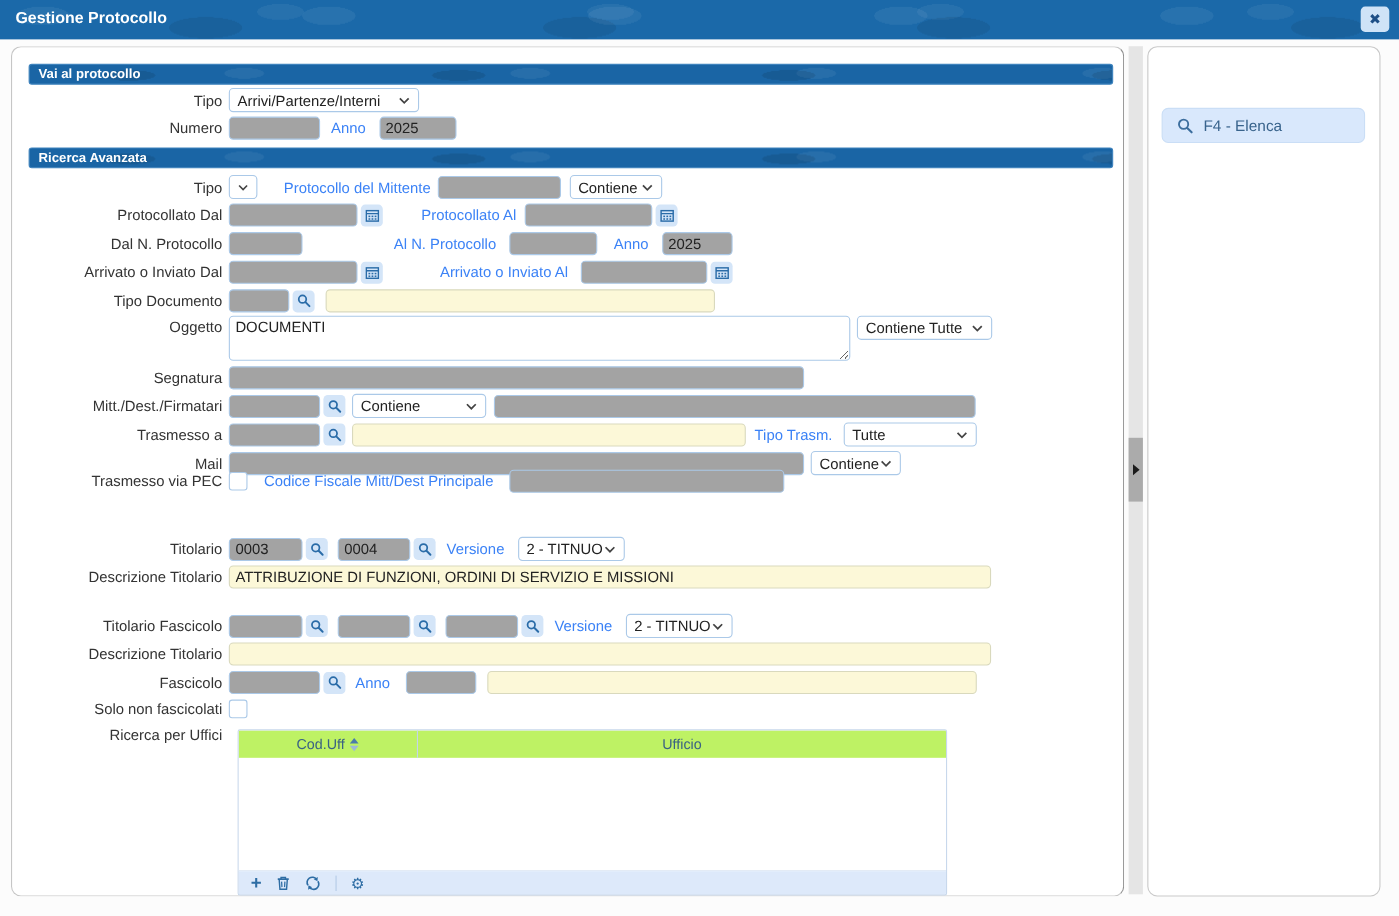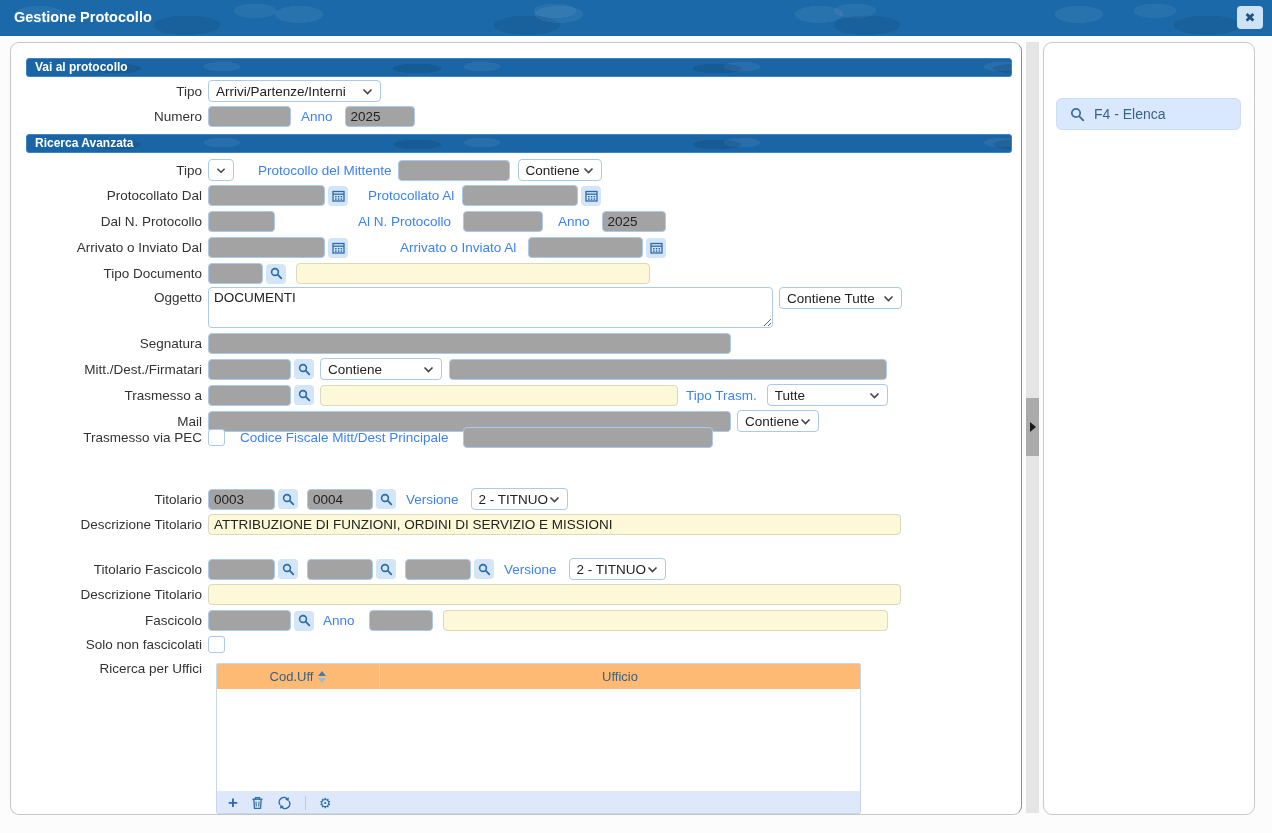--- a/index.html
+++ b/index.html
@@ -60,21 +60,21 @@
     display:flex; align-items:center; justify-content:space-between; padding:0 7px;
     font-size:13.5px; color:#222; cursor:pointer; flex-shrink:0; }
   .cb { width:17px; height:17px; border:1px solid #abc9e8; border-radius:3px;
     background:#fff; flex-shrink:0; cursor:pointer; }
   textarea.ta { width:565px; height:41px; border:1px solid #abc9e8; border-radius:4px;
     font-family:inherit; font-size:13.5px; color:#222; padding:2px 5px; resize:both; outline:none; }
 
   
   .utable { position:absolute; left:205px; top:620px; width:645px; height:151px;
     border:1px solid #c8d8ec; border-radius:2px; background:#fff; overflow:hidden; }
-  .uthead { display:flex; height:25px; background:#fdba74; color:#3a6283; font-size:13px; }
+  .uthead { display:flex; height:25px; background:#bef264; color:#3a6283; font-size:13px; }
   .uth { display:flex; align-items:center; justify-content:center; gap:5px; }
   .uth1 { width:163px; border-right:1px solid #c3d5ea; }
   .uth2 { flex:1; }
   .utbody { height:103px; background:#fff; border-bottom:1px solid #e0e9f4; }
   .utfoot { display:flex; align-items:center; height:22px; background:#dde9fa; padding-left:11px; gap:13px; }
   .tool { color:#2e6da4; display:flex; align-items:center; cursor:pointer; }
   .vsep { width:1px; height:14px; background:#b4cbe6; }
 
   .sorter { display:flex; flex-direction:column; line-height:0; }
   .tri-up { width:0;height:0;border-left:4px solid transparent;border-right:4px solid transparent;
@@ -144,21 +144,21 @@
             <rect x="1" y="1.5" width="11" height="9.5" fill="none" stroke="#2a6ca8" stroke-width="1.3"></rect>
             <line x1="1" y1="4.2" x2="12" y2="4.2" stroke="#2a6ca8" stroke-width="1.3"></line>
             <rect x="3" y="6" width="1.6" height="1.4" fill="#2a6ca8"></rect>
             <rect x="5.8" y="6" width="1.6" height="1.4" fill="#2a6ca8"></rect>
             <rect x="8.6" y="6" width="1.6" height="1.4" fill="#2a6ca8"></rect>
             <rect x="3" y="8.4" width="1.6" height="1.4" fill="#2a6ca8"></rect>
             <rect x="5.8" y="8.4" width="1.6" height="1.4" fill="#2a6ca8"></rect>
             <rect x="8.6" y="8.4" width="1.6" height="1.4" fill="#2a6ca8"></rect>
           </svg>
       </div>
-      <span class="mlbl" style="margin-left:20px">Protocollato Al</span>
+      <span class="mlbl" style="margin-left:35px">Protocollato Al</span>
       <input class="inp" style="width: 116px; margin-left: 8px;">
       <div class="ibtn">
         <svg width="13" height="12" viewBox="0 0 13 12">
             <rect x="1" y="1.5" width="11" height="9.5" fill="none" stroke="#2a6ca8" stroke-width="1.3"></rect>
             <line x1="1" y1="4.2" x2="12" y2="4.2" stroke="#2a6ca8" stroke-width="1.3"></line>
             <rect x="3" y="6" width="1.6" height="1.4" fill="#2a6ca8"></rect>
             <rect x="5.8" y="6" width="1.6" height="1.4" fill="#2a6ca8"></rect>
             <rect x="8.6" y="6" width="1.6" height="1.4" fill="#2a6ca8"></rect>
             <rect x="3" y="8.4" width="1.6" height="1.4" fill="#2a6ca8"></rect>
             <rect x="5.8" y="8.4" width="1.6" height="1.4" fill="#2a6ca8"></rect>

